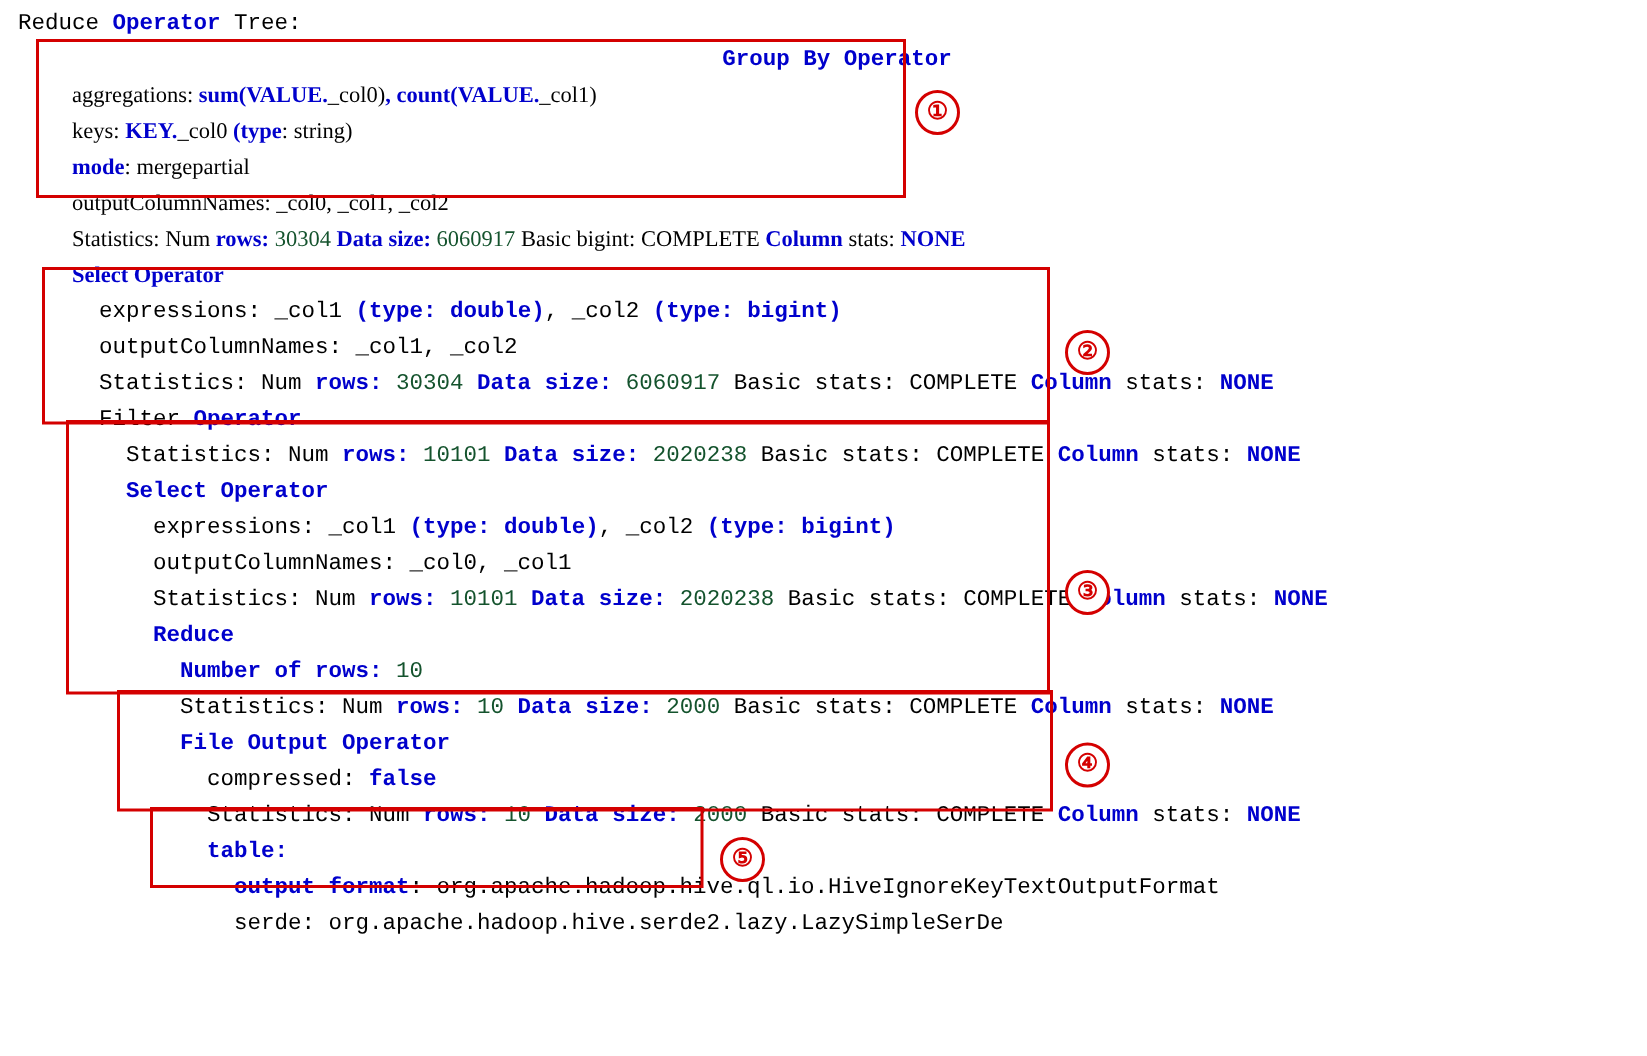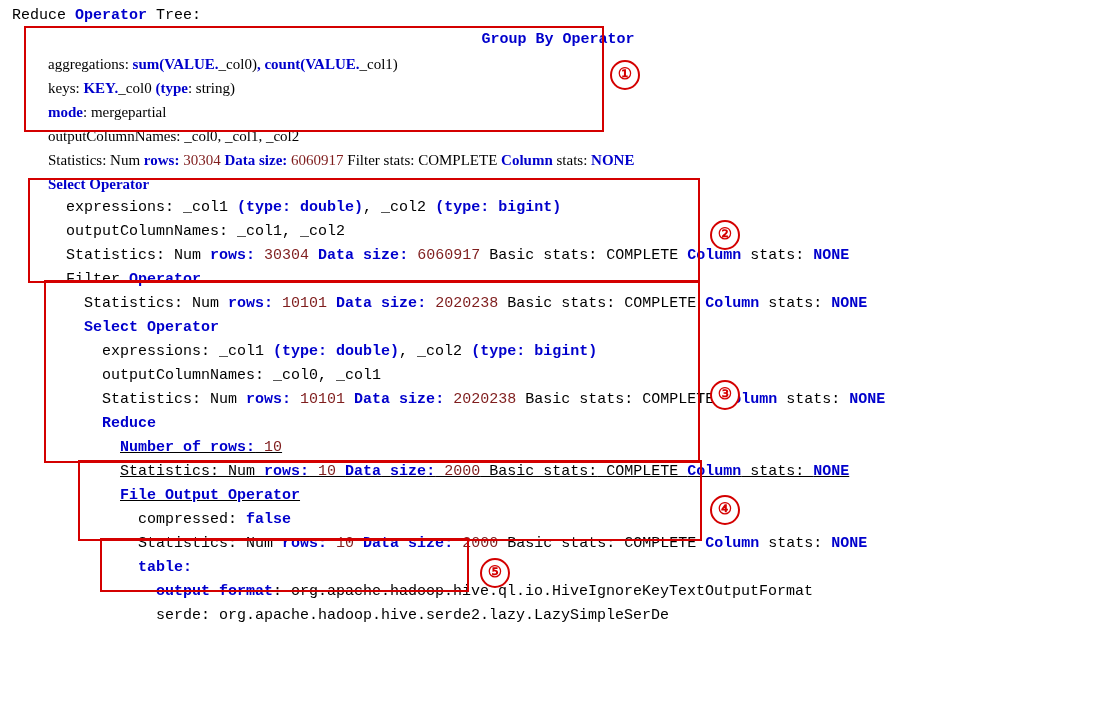--- a/index.html
+++ b/index.html
@@ -7,27 +7,27 @@
     font-size: 15px;
     line-height: 1.6;
     background: #fff;
     margin: 0;
     padding: 4px 12px;
     color: #000;
     white-space: nowrap;
     position: relative;
   }
   .kw { color: #0000cc; font-weight: bold; }
-  .num { color: #7f1d1d; }
+  .num { color: #14532d; }
   .i0 { padding-left: 18px; text-align: center; }
   .i1 { padding-left: 36px; font-family: Liberation Serif, serif; }
   .i2 { padding-left: 54px; }
   .i3 { padding-left: 72px; }
   .i4 { padding-left: 90px; }
-  .i5 { padding-left: 108px; text-decoration: underline; }
+  .i5 { padding-left: 108px; }
   .i6 { padding-left: 126px; }
   .i7 { padding-left: 144px; }
   .box {
     position: absolute;
     border: 2px solid #d40000;
     pointer-events: none;
     z-index: 5;
   }
   .circ {
     position: absolute;
@@ -57,21 +57,21 @@
 
 <div>
 
 <div><span>Reduce</span> <span class="kw">Operator</span><span> Tree:</span></div>
 
 <div class="i0"><span class="kw">Group By Operator</span></div>
 <div class="i1"><span>aggregations:</span> <span class="kw">sum(VALUE.</span><span>_col0)</span><span class="kw">,</span> <span class="kw">count(VALUE.</span><span>_col1)</span></div>
 <div class="i1"><span>keys:</span> <span class="kw">KEY.</span><span>_col0</span><span class="kw"> (</span><span class="kw">type</span><span>: string)</span></div>
 <div class="i1"><span class="kw">mode</span><span>: mergepartial</span></div>
 <div class="i1">outputColumnNames: _col0, _col1, _col2</div>
-<div class="i1"><span>Statistics: Num </span><span class="kw">rows</span><span class="kw">:</span><span class="num"> 30304 </span><span class="kw">Data</span> <span class="kw">size</span><span class="kw">:</span><span class="num"> 6060917</span><span> Filter stats: COMPLETE </span><span class="kw">Column</span><span> stats: </span><span class="kw">NONE</span></div>
+<div class="i1"><span>Statistics: Num </span><span class="kw">rows</span><span class="kw">:</span><span class="num"> 30304 </span><span class="kw">Data</span> <span class="kw">size</span><span class="kw">:</span><span class="num"> 6060917</span><span> Basic bigint: COMPLETE </span><span class="kw">Column</span><span> stats: </span><span class="kw">NONE</span></div>
 
 <div class="i1"><span class="kw">Select Operator</span></div>
 <div class="i2"><span>expressions: _col1 </span><span class="kw">(</span><span class="kw">type</span><span class="kw">:</span><span class="kw"> double</span><span class="kw">)</span><span>, _col2 </span><span class="kw">(</span><span class="kw">type</span><span class="kw">:</span><span class="kw"> bigint</span><span class="kw">)</span></div>
 <div class="i2">outputColumnNames: _col1, _col2</div>
 <div class="i2"><span>Statistics: Num </span><span class="kw">rows</span><span class="kw">:</span><span class="num"> 30304 </span><span class="kw">Data</span> <span class="kw">size</span><span class="kw">:</span><span class="num"> 6060917</span><span> Basic stats:</span><span> COMPLETE </span><span class="kw">Column</span><span> stats: </span><span class="kw">NONE</span></div>
 
 <div class="i2"><span>Filter </span><span class="kw">Operator</span></div>
 <div class="i3"><span>Statistics: Num </span><span class="kw">rows</span><span class="kw">:</span><span class="num"> 10101 </span><span class="kw">Data</span> <span class="kw">size</span><span class="kw">:</span><span class="num"> 2020238</span><span> Basic stats:</span> COMPLETE <span class="kw">Column</span><span> stats: </span><span class="kw">NONE</span></div>
 
 <div class="i3"><span class="kw">Select Operator</span></div>

